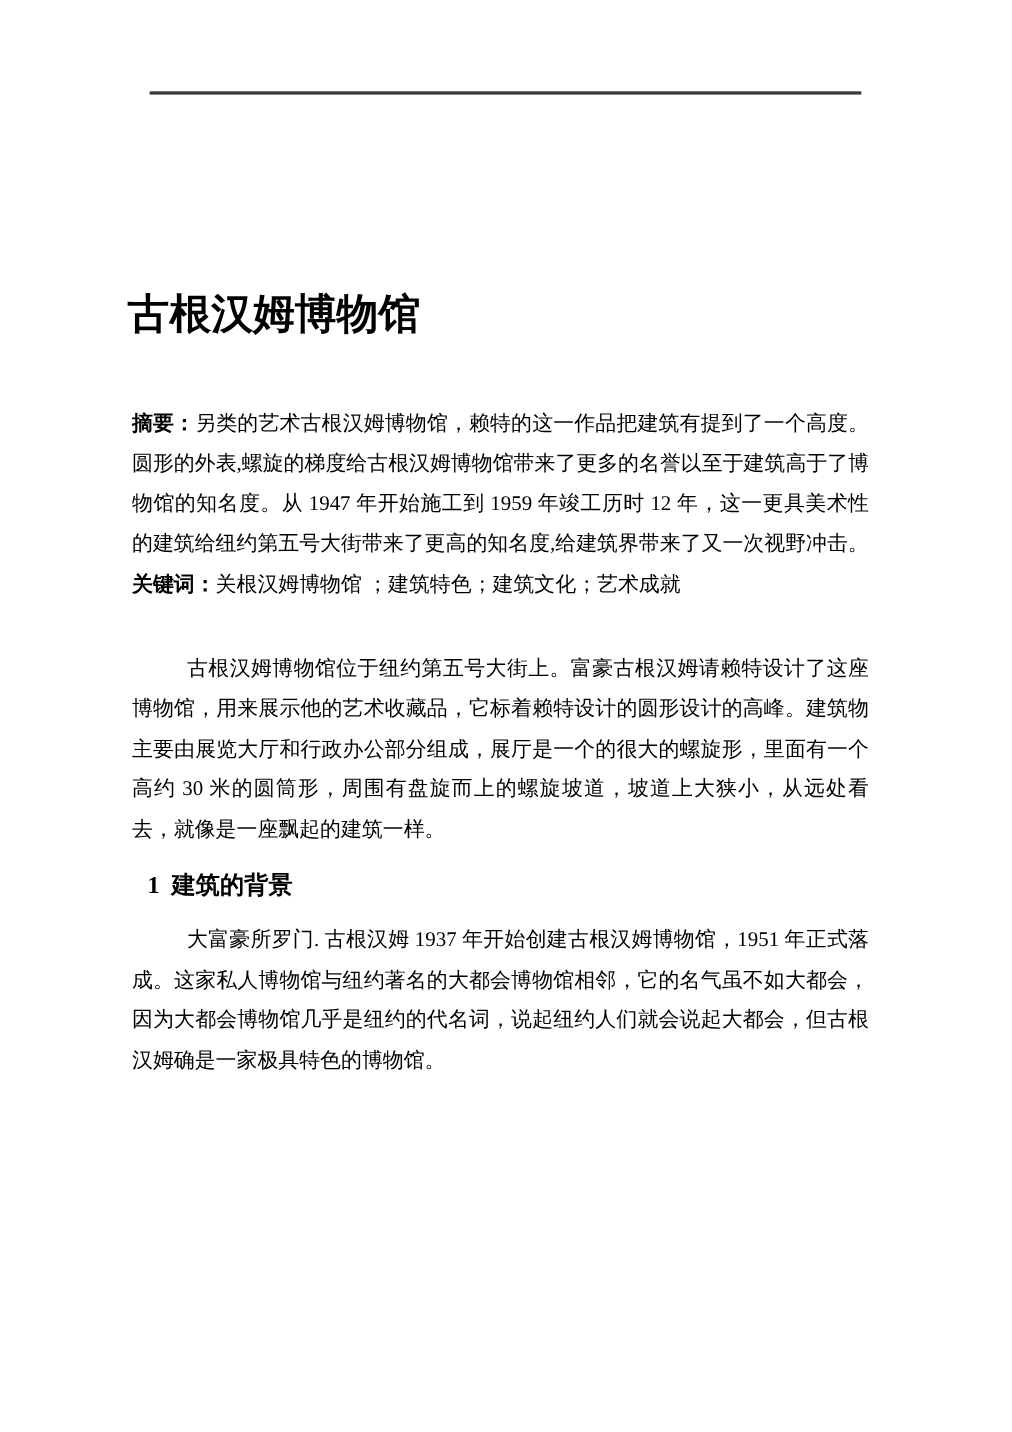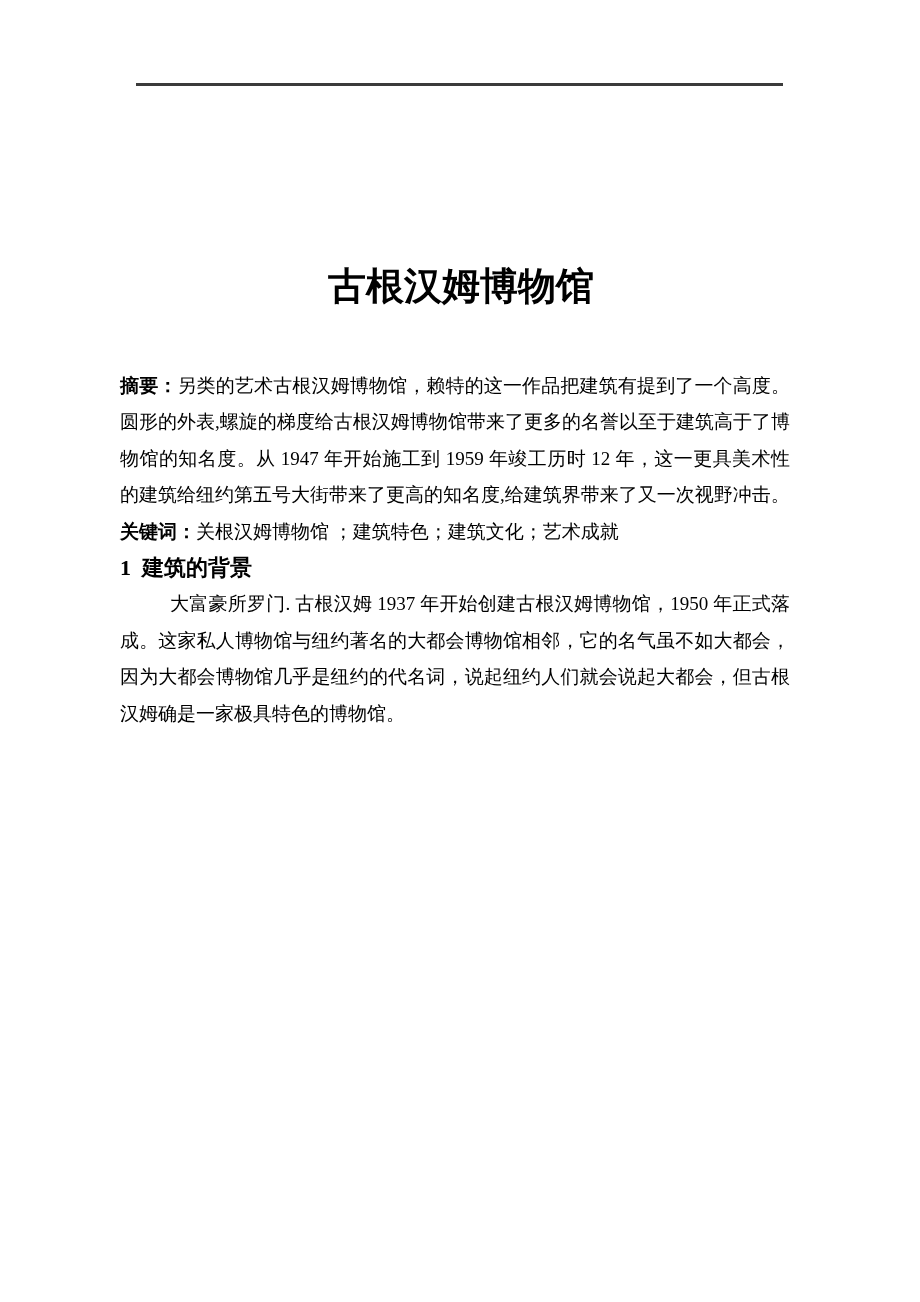--- a/index.html
+++ b/index.html
@@ -20,24 +20,23 @@
     position: absolute;
     top: 83px;
     left: 136px;
     width: 647px;
     height: 3px;
     background: #3b3b3b;
   }
   .doc-title {
     position: absolute;
     top: 262px;
-    left: 126px;
+    left: 116px;
     width: 670px;
     margin: 0;
-    text-align: center;
     font-size: 38px;
     font-weight: bold;
     line-height: 48px;
   }
   .body-flow {
     position: absolute;
     top: 368px;
     left: 120px;
     width: 670px;
     font-size: 19px;
@@ -51,21 +50,21 @@
   .para-indent {
     text-indent: 50px;
   }
   .run-bold {
     font-weight: bold;
   }
   .intro-para {
     margin-top: 41px !important;
   }
   .section-heading {
-    margin: 0;
+    margin: 14px;
     font-size: 22px;
     font-weight: bold;
     line-height: 36.4px;
     text-align: left;
     white-space: pre-wrap;
   }
   .para-last {
     margin-top: 8px !important;
   }
 </style>
@@ -77,21 +76,22 @@
   <div class="header-rule"></div>
 
   <h1 class="doc-title">古根汉姆博物馆</h1>
 
   <div class="body-flow">
 
     <p class="abstract-para"><span class="run-bold">摘要：</span><span>另类的艺术古根汉姆博物馆，赖特的这一作品把建筑有提到了一个高度。圆形的外表,螺旋的梯度给古根汉姆博物馆带来了更多的名誉以至于建筑高于了博物馆的知名度。从 1947 年开始施工到 1959 年竣工历时 12 年，这一更具美术性的建筑给纽约第五号大街带来了更高的知名度,给建筑界带来了又一次视野冲击。</span></p>
 
     <p class="keywords-para"><span class="run-bold">关键词：</span><span>关根汉姆博物馆 ；建筑特色；建筑文化；艺术成就</span></p>
 
+    <p class="para-indent intro-para">古根汉姆博物馆位于纽约第五号大街上。富豪古根汉姆请赖特设计了这座博物馆，用来展示他的艺术收藏品，它标着赖特设计的圆形设计的高峰。建筑物主要由展览大厅和行政办公部分组成，展厅是一个的很大的螺旋形，里面有一个高约 30 米的圆筒形，周围有盘旋而上的螺旋坡道，坡道上大狭小，从远处看去，就像是一座飘起的建筑一样。</p>
 
     <h2 class="section-heading">1  建筑的背景</h2>
 
-    <p class="para-indent">大富豪所罗门. 古根汉姆 1937 年开始创建古根汉姆博物馆，1950 年正式落成。这家私人博物馆与纽约著名的大都会博物馆相邻，它的名气虽不如大都会，因为大都会博物馆几乎是纽约的代名词，说起纽约人们就会说起大都会，但古根汉姆确是一家极具特色的博物馆。</p>
+    <p class="para-indent">大富豪所罗门. 古根汉姆 1937 年开始创建古根汉姆博物馆，1951 年正式落成。这家私人博物馆与纽约著名的大都会博物馆相邻，它的名气虽不如大都会，因为大都会博物馆几乎是纽约的代名词，说起纽约人们就会说起大都会，但古根汉姆确是一家极具特色的博物馆。</p>
 
 
   </div>
 
 </div>
 
 </body></html>

